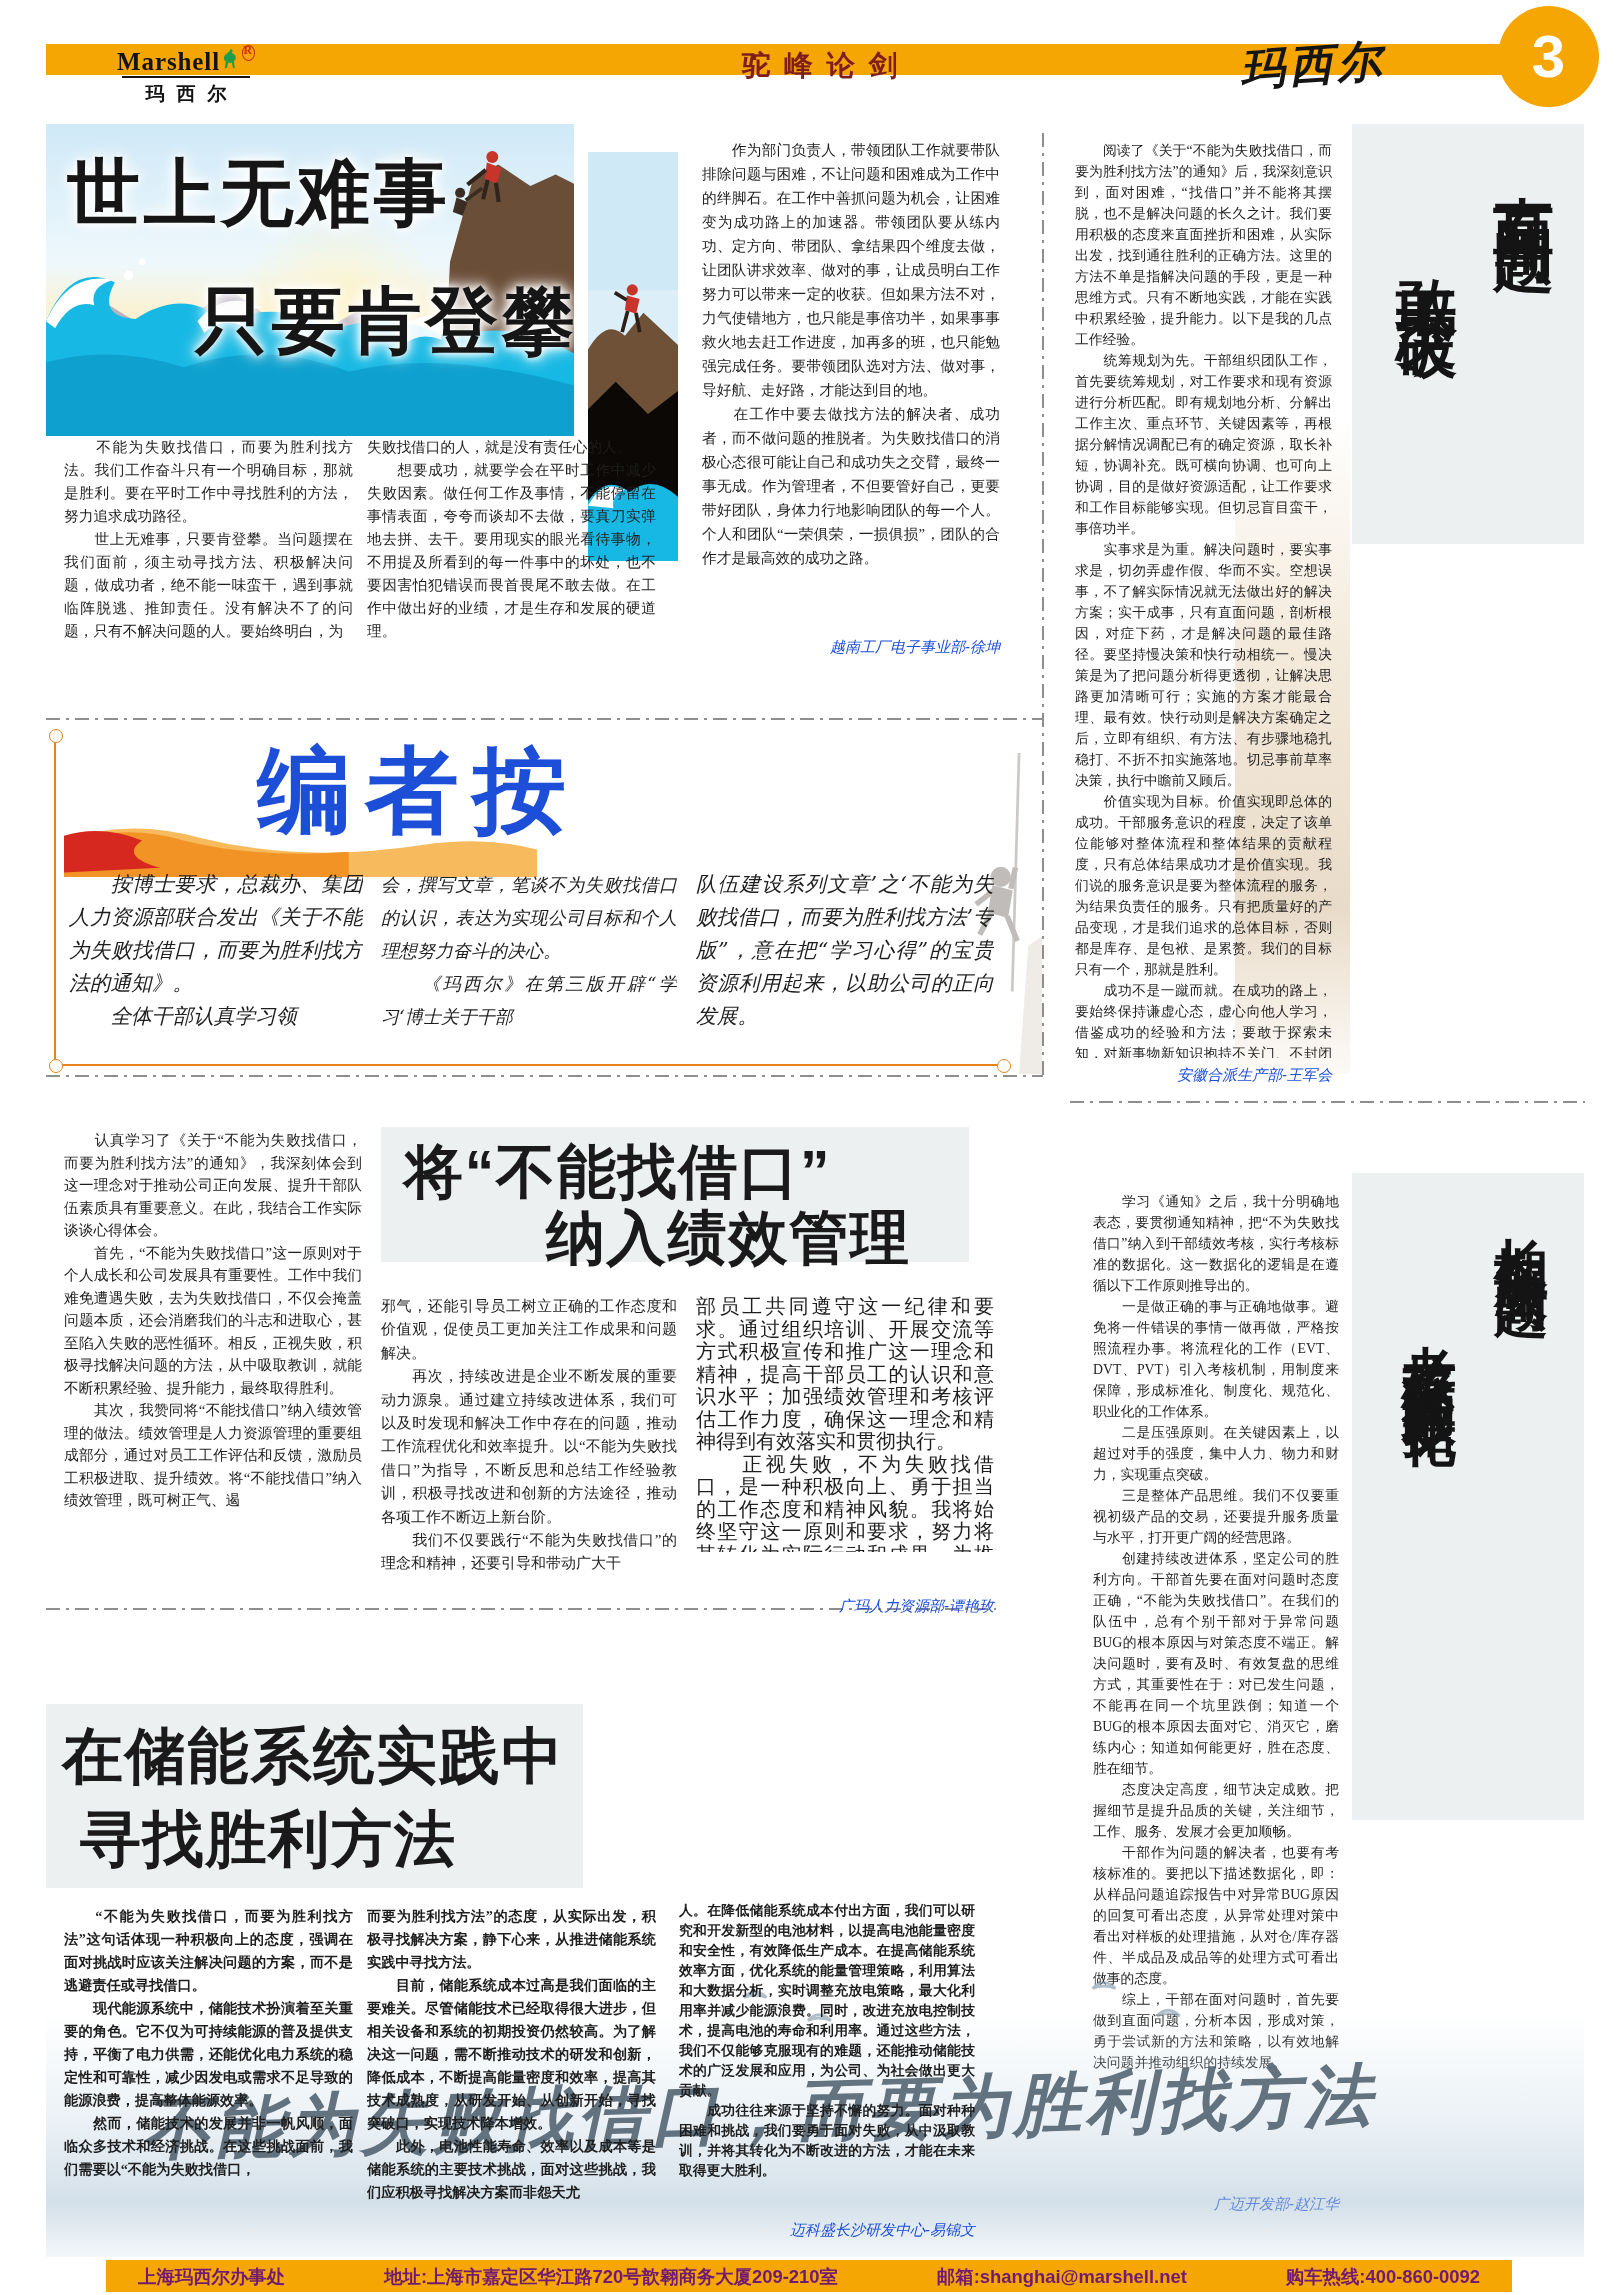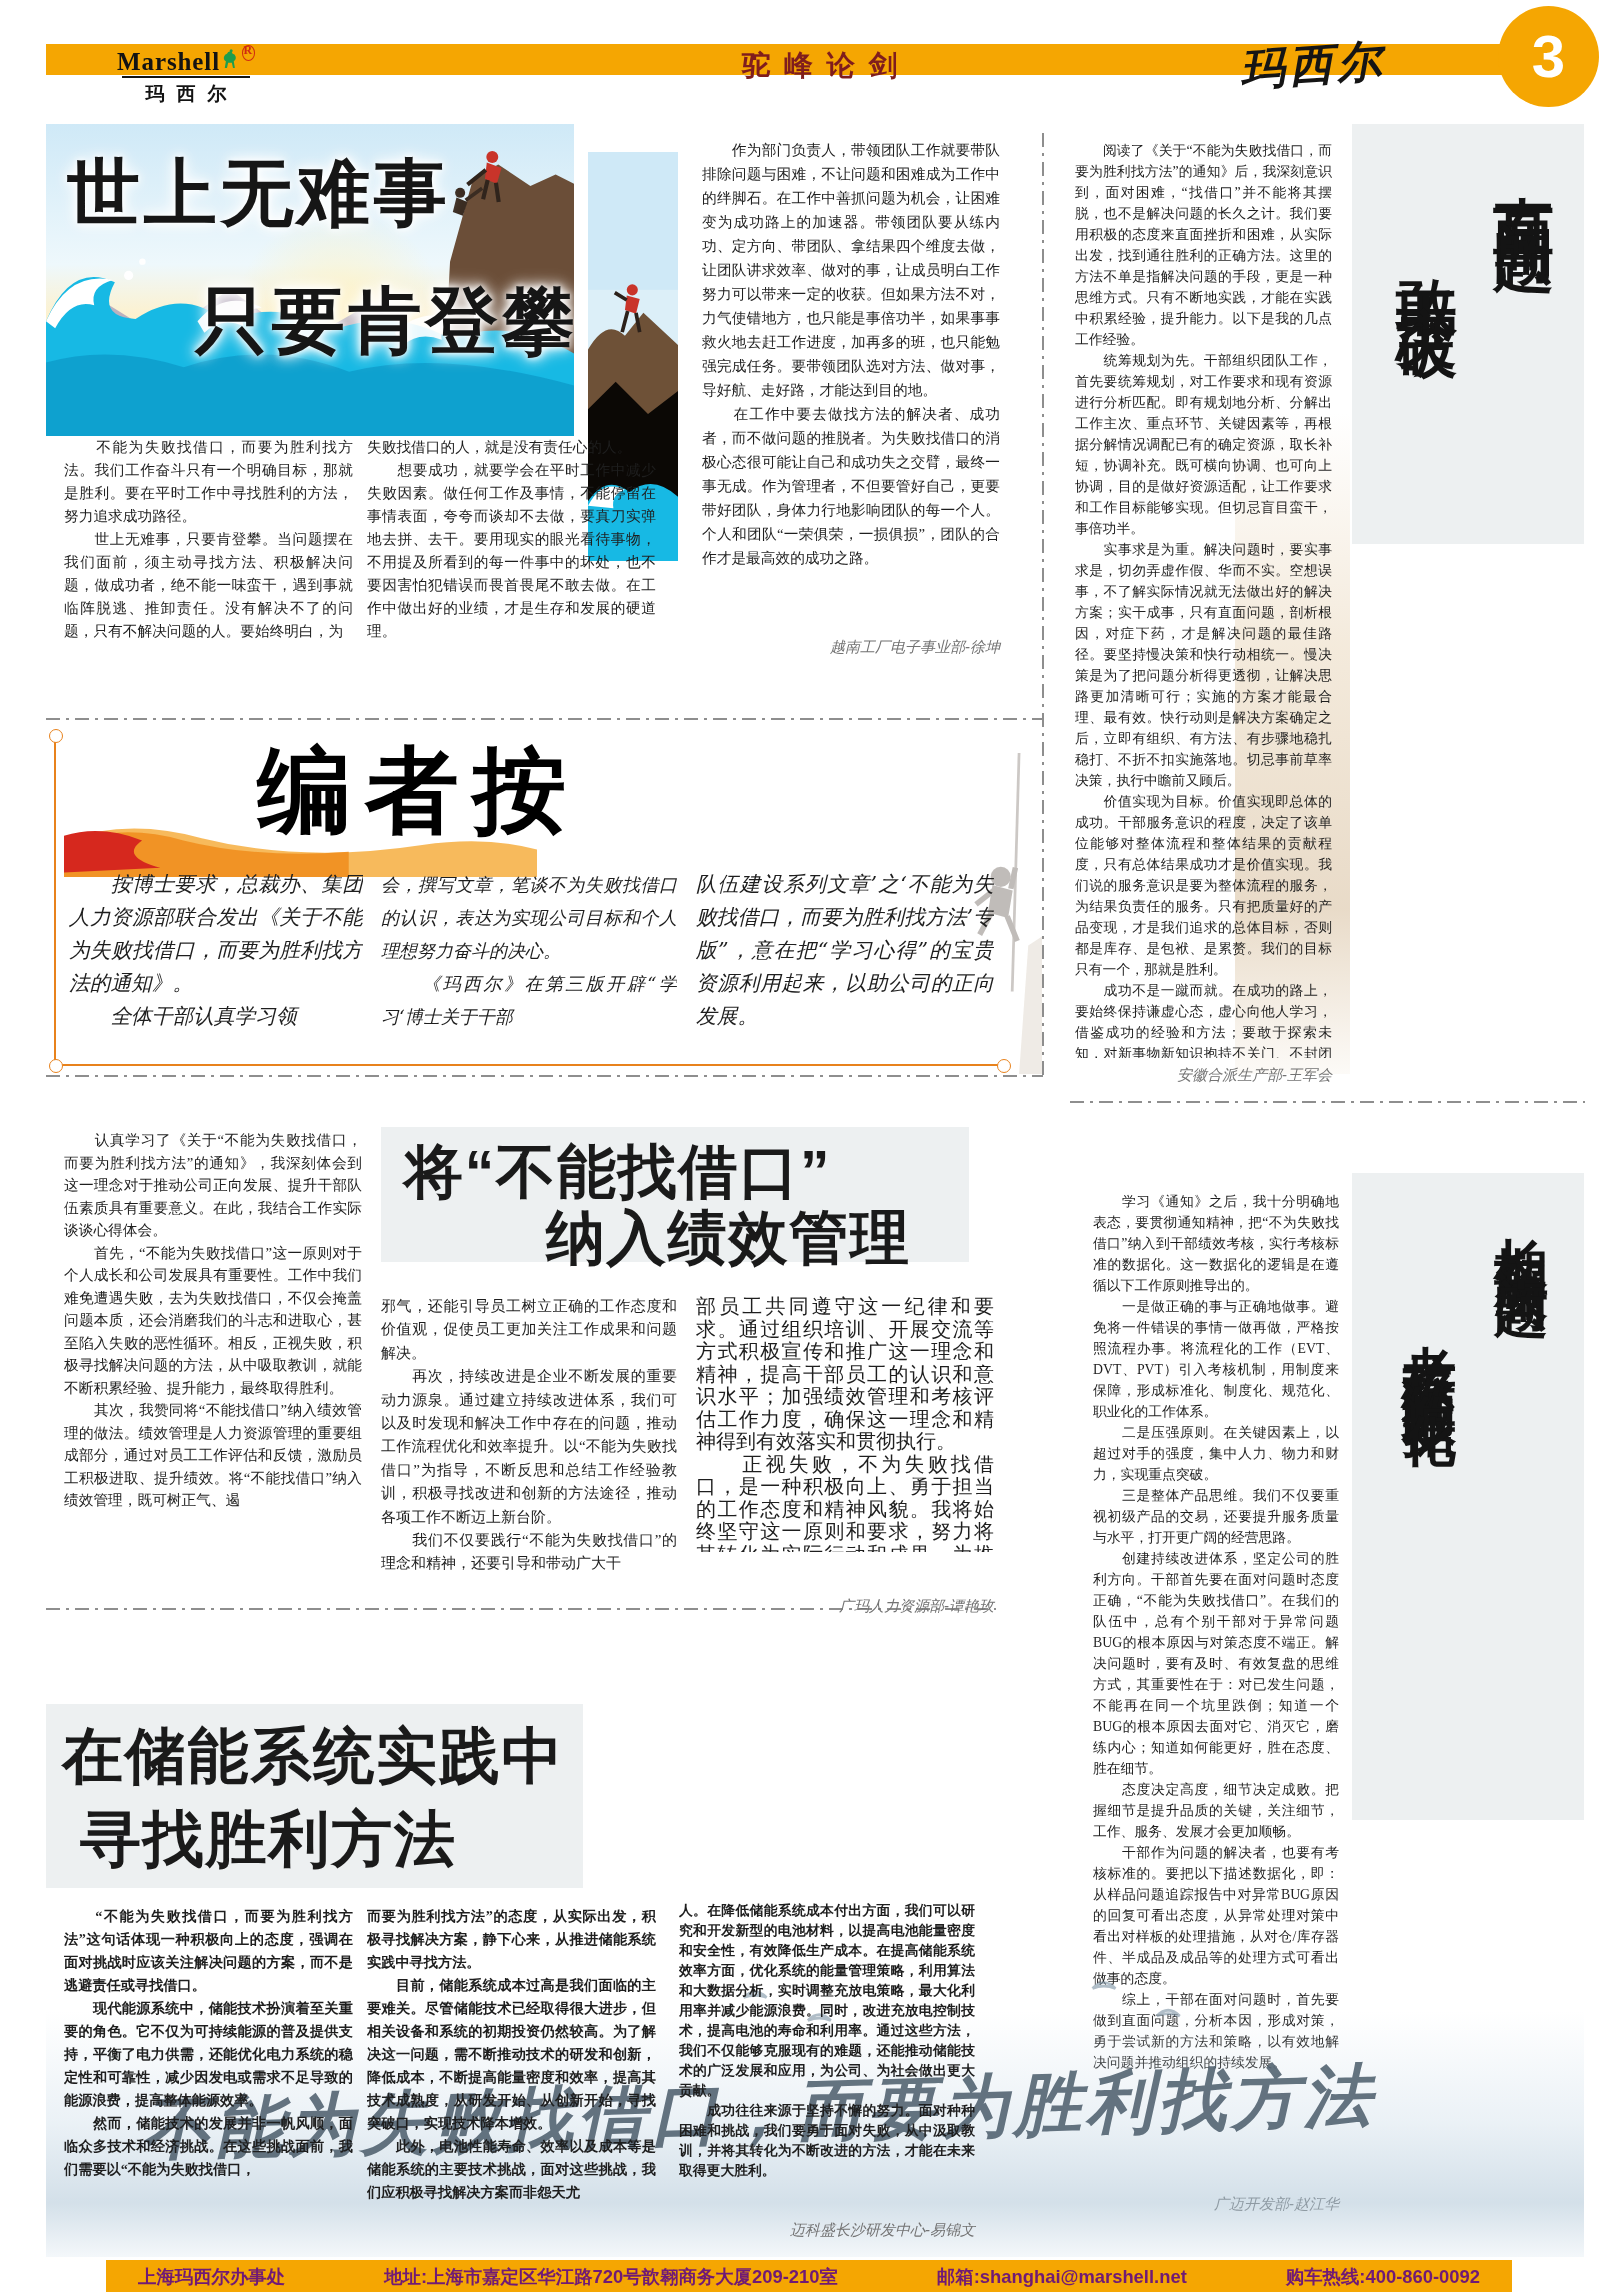--- a/index.html
+++ b/index.html
@@ -19,40 +19,40 @@
             font-family:"Liberation Sans","DejaVu Sans",sans-serif;font-weight:900;font-size:28.5px;letter-spacing:13.8px;}
   .masthead-script{position:absolute;left:1240px;top:36px;font-family:"DejaVu Serif",serif;font-style:italic;
             font-weight:bold;font-size:44px;color:#151515;transform:rotate(-4deg);letter-spacing:4.6px;}
   .page-badge{position:absolute;left:1498px;top:6.4px;width:101px;height:101px;border-radius:50%;background:#F5A602;
             display:flex;align-items:center;justify-content:center;}
   .page-badge span{color:#fff;font-family:"Liberation Sans",sans-serif;font-weight:bold;font-size:60px;}
 
   
   .col{position:absolute;text-align:justify;white-space:pre-wrap;color:#1e1e1e;overflow:hidden;}
   .byline{position:absolute;text-align:right;font-family:"DejaVu Serif",serif;font-style:italic;
-          font-size:15px;color:#737373;}
+          font-size:15px;color:#1d4ed8;}
   .kai{font-family:"DejaVu Serif",serif;font-style:italic;}
 
   
   .hdiv{position:absolute;height:1.8px;background-image:repeating-linear-gradient(90deg,
         #8e8e8e 0 13.8px,transparent 13.8px 20px,#8e8e8e 20px 23px,transparent 23px 29px);}
   .vdiv{position:absolute;width:1.8px;background-image:repeating-linear-gradient(180deg,
         #8e8e8e 0 13.8px,transparent 13.8px 20px,#8e8e8e 20px 23px,transparent 23px 29px);}
 
   .gpanel{position:absolute;background:#edf0f1;}
 
   
   .lead-t{position:absolute;font-family:"DejaVu Serif",serif;font-weight:900;color:#161616;font-size:73px;
           letter-spacing:3.7px;text-shadow:0 0 6.4px #fff,0 0 13px #fff,0 0 18.4px #fff;white-space:nowrap;z-index:5;}
   .blocktitle{position:absolute;font-family:"Liberation Sans","DejaVu Sans",sans-serif;font-weight:900;
           color:#1a1a1a;font-size:59px;letter-spacing:1.8px;white-space:nowrap;}
   .vtitle{position:absolute;writing-mode:vertical-rl;text-orientation:upright;
           font-family:"Liberation Sans","DejaVu Sans",sans-serif;font-weight:900;color:#141414;}
   .editor-title{position:absolute;font-family:"DejaVu Serif",serif;font-weight:bold;font-size:94px;
-          color:#000000;letter-spacing:13.8px;white-space:nowrap;z-index:3;}
+          color:#1d4ed8;letter-spacing:13.8px;white-space:nowrap;z-index:3;}
 
   
   .frame-l{position:absolute;left:54px;top:735px;width:1.8px;height:331px;background:#e8821c;}
   .frame-b{position:absolute;left:54px;top:1064px;width:948px;height:1.8px;background:#e8821c;}
   .frame-curl{position:absolute;width:12px;height:12px;border:1.8px solid #e8821c;border-radius:50%;background:#fff;}
 
   
   .calligraphy{position:absolute;left:142px;top:2066px;width:1359px;z-index:1;
         font-family:"DejaVu Serif",serif;font-style:italic;font-weight:bold;font-size:68px;
         color:#50616f;opacity:.88;letter-spacing:4.6px;white-space:nowrap;transform:rotate(-1.6deg);}

